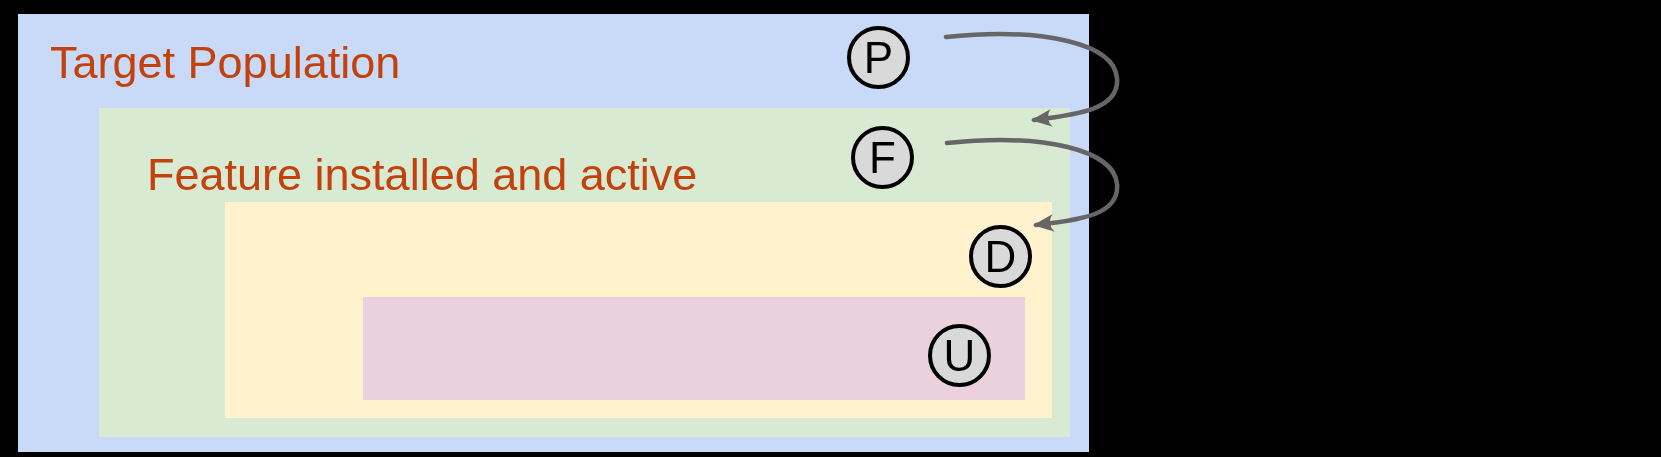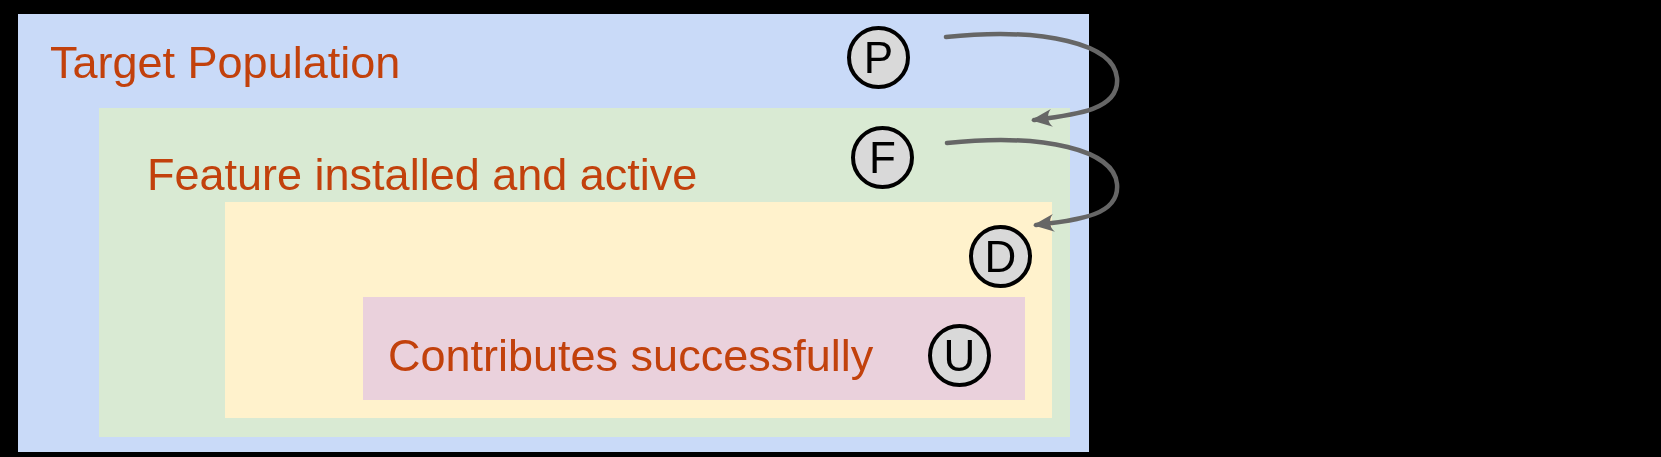--- a/index.html
+++ b/index.html
@@ -67,21 +67,20 @@
 
 <div class="canvas">
 
   <div class="box box-population"></div>
   <div class="box box-feature"></div>
   <div class="box box-download"></div>
   <div class="box box-contribute"></div>
 
   <div class="label label-population">Target Population</div>
   <div class="label label-feature">Feature installed and active</div>
-  <div class="label label-contribute">Contributes successfully</div>
 
   <div class="badge badge-p">
     <span>P</span>
   </div>
   <div class="badge badge-f">
     <span>F</span>
   </div>
   <div class="badge badge-d">
     <span>D</span>
   </div>

